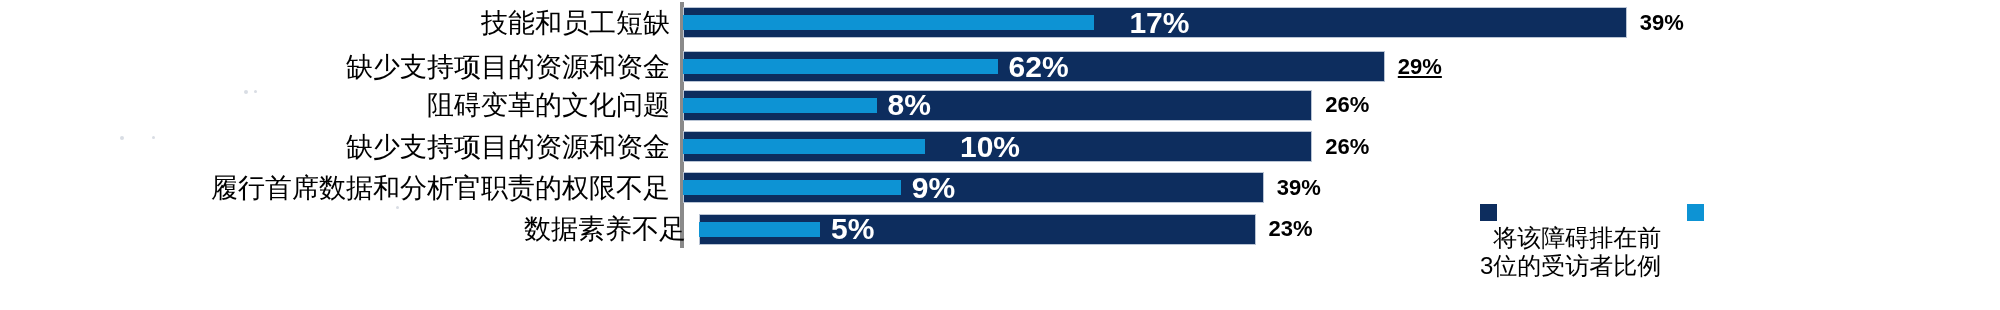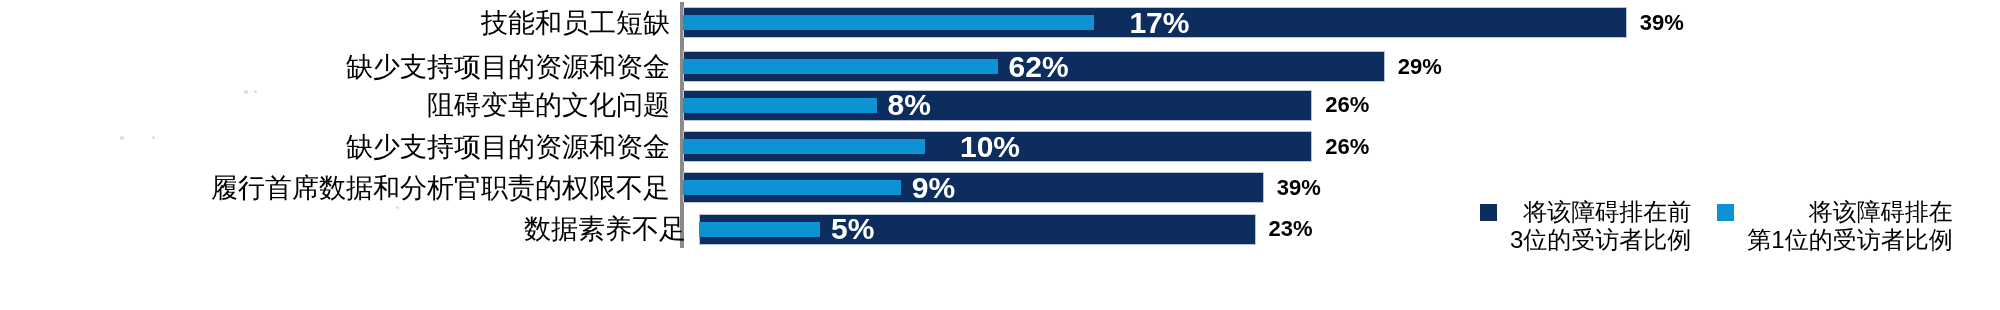--- a/index.html
+++ b/index.html
@@ -100,23 +100,23 @@
     position: absolute;
     left: 1480px;
     top: 198px;
     display: flex;
     flex-direction: row;
     align-items: flex-start;
     gap: 26px;
   }
   .legend-item {
     display: flex;
-    flex-direction: row;
+    flex-direction: column;
     align-items: flex-start;
-    gap: 13px;
+    gap: 3px;
   }
   .legend-swatch {
     width: 17px;
     height: 17px;
     margin-top: 6px;
     flex: none;
   }
   .legend-swatch.navy { background: #0d2d5e; }
   .legend-swatch.blue { background: #0d93d4; }
   .legend-text {
@@ -156,21 +156,21 @@
             <div class="val-inner" style="left: 422.4px; margin-left: 24px;">17%</div>
             <div class="val-outer" style="left: 956.8px;">39%</div>
           </div>
         </div>
         <div class="row" style="top: 46px;">
           <div class="cat-label">缺少支持项目的资源和资金</div>
           <div class="bar-wrap">
             <div class="bar-outer" style="width: 701.8px; background: rgb(13, 45, 94);"></div>
             <div class="bar-inner" style="width: 314.6px; background: rgb(13, 147, 212);"></div>
             <div class="val-inner" style="left: 325.6px;">62%</div>
-            <div class="val-outer" style="left: 714.8px;">29%</div>
+            <div class="val-outer" style="left: 714.8px; text-decoration: underline;">29%</div>
           </div>
         </div>
         <div class="row" style="top: 84.6px;">
           <div class="cat-label">阻碍变革的文化问题</div>
           <div class="bar-wrap">
             <div class="bar-outer" style="width: 629.2px; background: rgb(13, 45, 94);"></div>
             <div class="bar-inner" style="width: 193.6px; background: rgb(13, 147, 212);"></div>
             <div class="val-inner" style="left: 204.6px;">8%</div>
             <div class="val-outer" style="left: 642.2px;">26%</div>
           </div>
@@ -206,18 +206,16 @@
   </div>
 
   <div class="legend">
     <div class="legend-item">
       <span class="legend-swatch navy"></span>
       <span class="legend-text">将该障碍排在前
 3位的受访者比例</span>
     </div>
     <div class="legend-item">
       <span class="legend-swatch blue"></span>
-      <span class="legend-text">将该障碍排在
-第1位的受访者比例</span>
     </div>
   </div>
 
 </div>
 
 </body></html>

